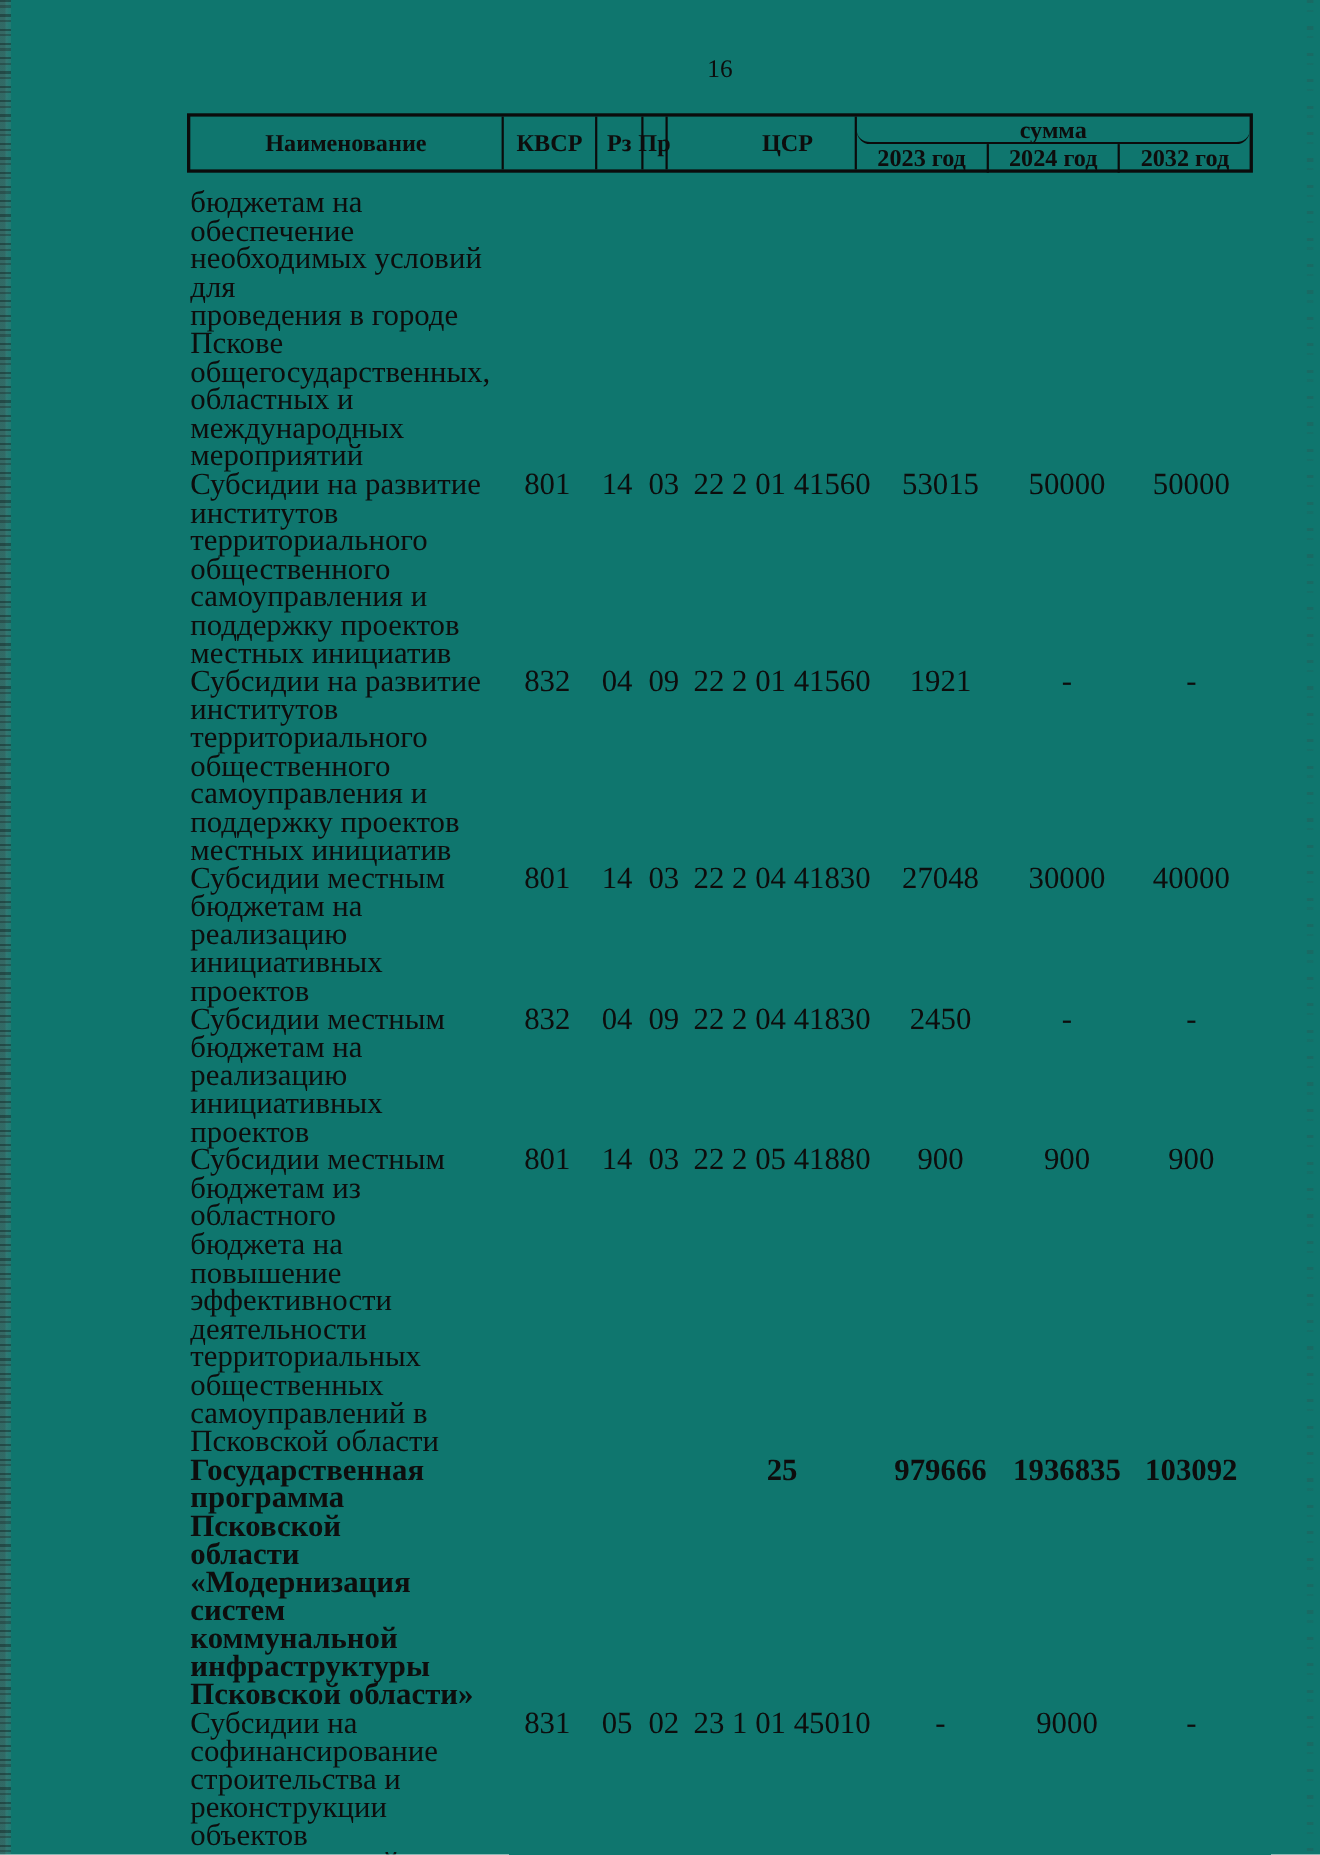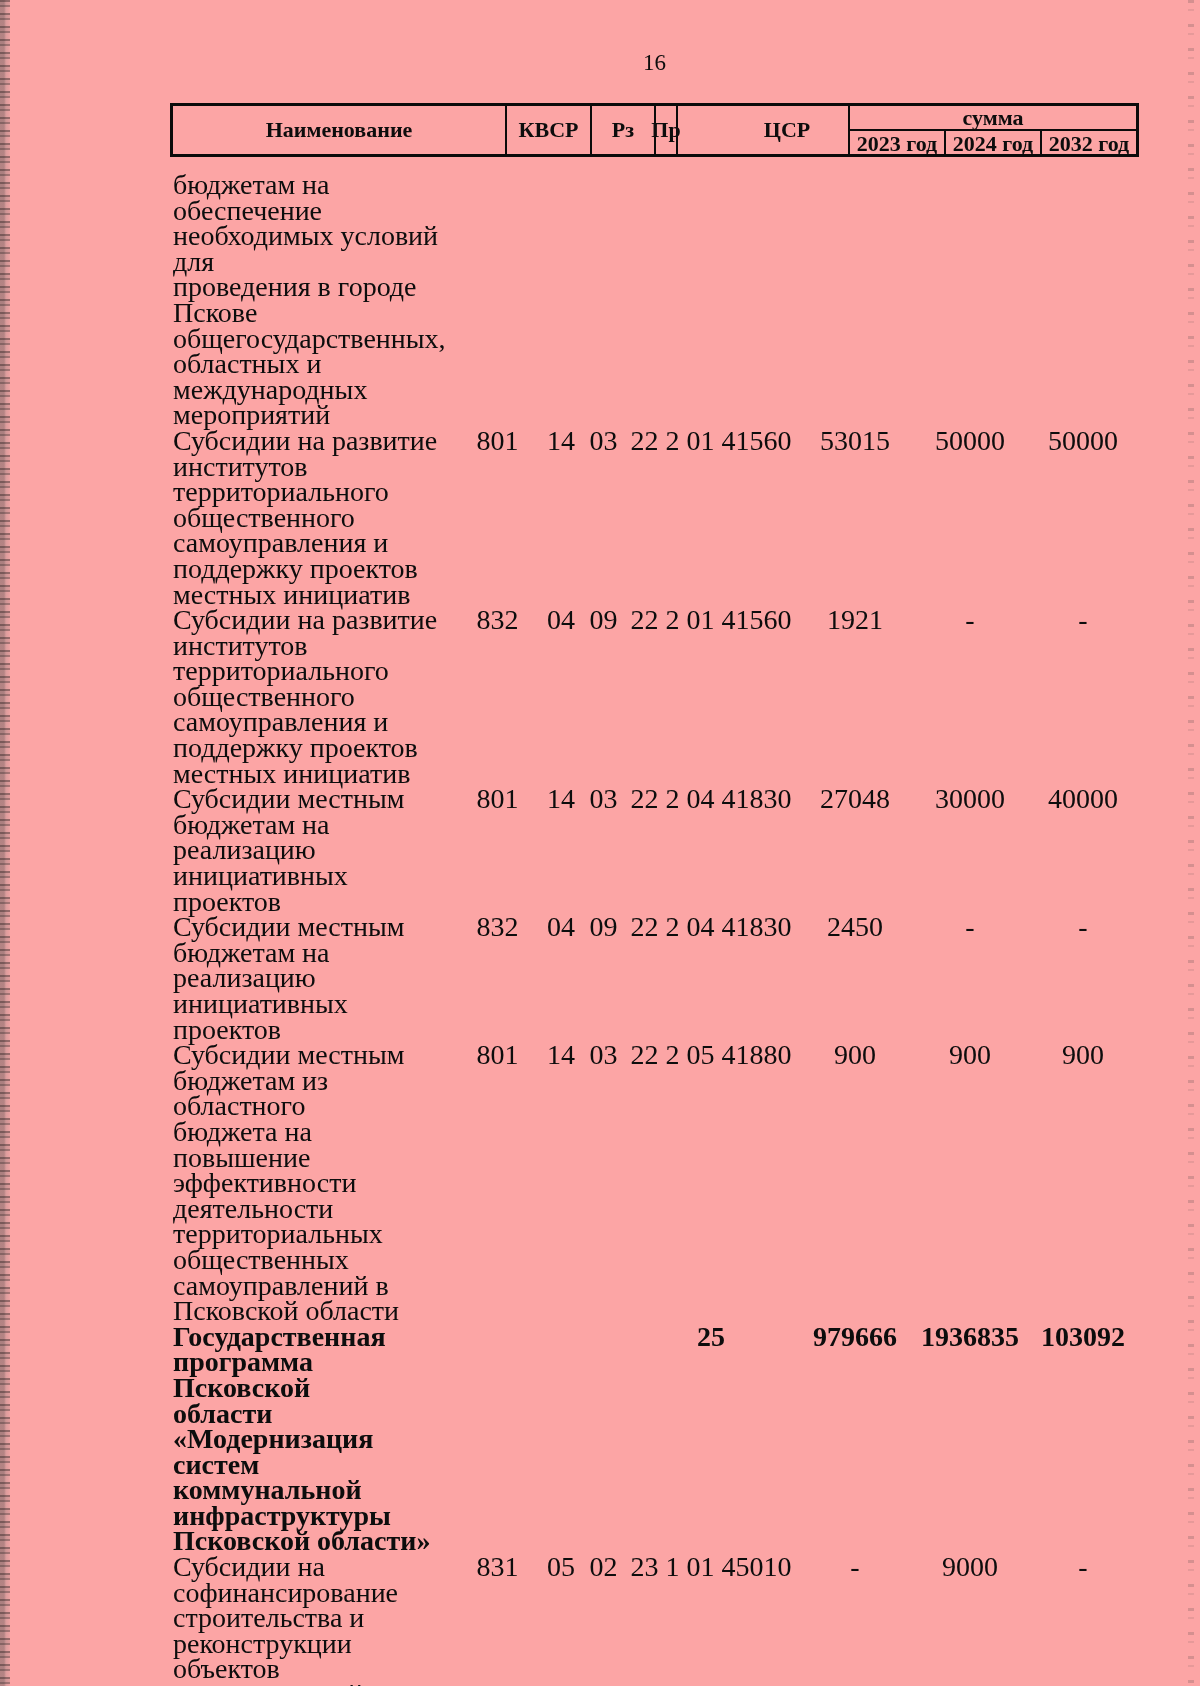--- a/index.html
+++ b/index.html
@@ -1,20 +1,20 @@
 <!DOCTYPE html>
 <html lang="ru"><head>
 <meta charset="utf-8">
 <style>
   html,body { margin:0; padding:0; background:#e8e8e6; }
   .sheet {
     position:relative;
     width:1200px; height:1686px;
     margin:0 auto;
-    background:#fca5a5;
+    background:#0f766e;
     overflow:hidden;
     font-family:"Liberation Serif","DejaVu Serif",serif;
     color:#0d0d0d;
     -webkit-font-smoothing:antialiased;
   }
   
   .edge-left {
     position:absolute; left:0; top:0; width:10px; height:100%;
     background:
       repeating-linear-gradient(to bottom,
@@ -41,29 +41,29 @@
     height:54px;
     border:3px solid #0b0b0b;
     font-weight:bold; font-size:22px;
   }
   .hc {
     box-sizing:border-box;
     border-right:2.5px solid #0b0b0b;
     display:flex; align-items:center; justify-content:center;
     text-align:center;
   }
-  .h-name { width:334px; }
+  .h-name { width:285px; }
   .h-kvsr { width:85px; }
-  .h-rz   { width:64px; }
+  .h-rz   { width:42px; }
   .h-pr   { width:22px; }
   .h-csr  { width:172px;padding-left:48px; }
   .h-summa { flex:1; display:flex; flex-direction:column; box-sizing:border-box; }
   .h-summa-top {
     box-sizing:border-box; height:25px; line-height:23px;
-    border-bottom:2.5px solid #0b0b0b; text-align:center;
+    border-bottom:2.5px solid #0b0b0b; text-align:center;border-radius:12px;
   }
   .h-years { display:flex; flex:1; }
   .hy {
     box-sizing:border-box; flex:1;
     border-right:2.5px solid #0b0b0b;
     display:flex; align-items:center; justify-content:center;
   }
   .hy:last-child { border-right:none; }
   
   .tbody { padding-top:15px; font-size:28px; line-height:25.6px; }

